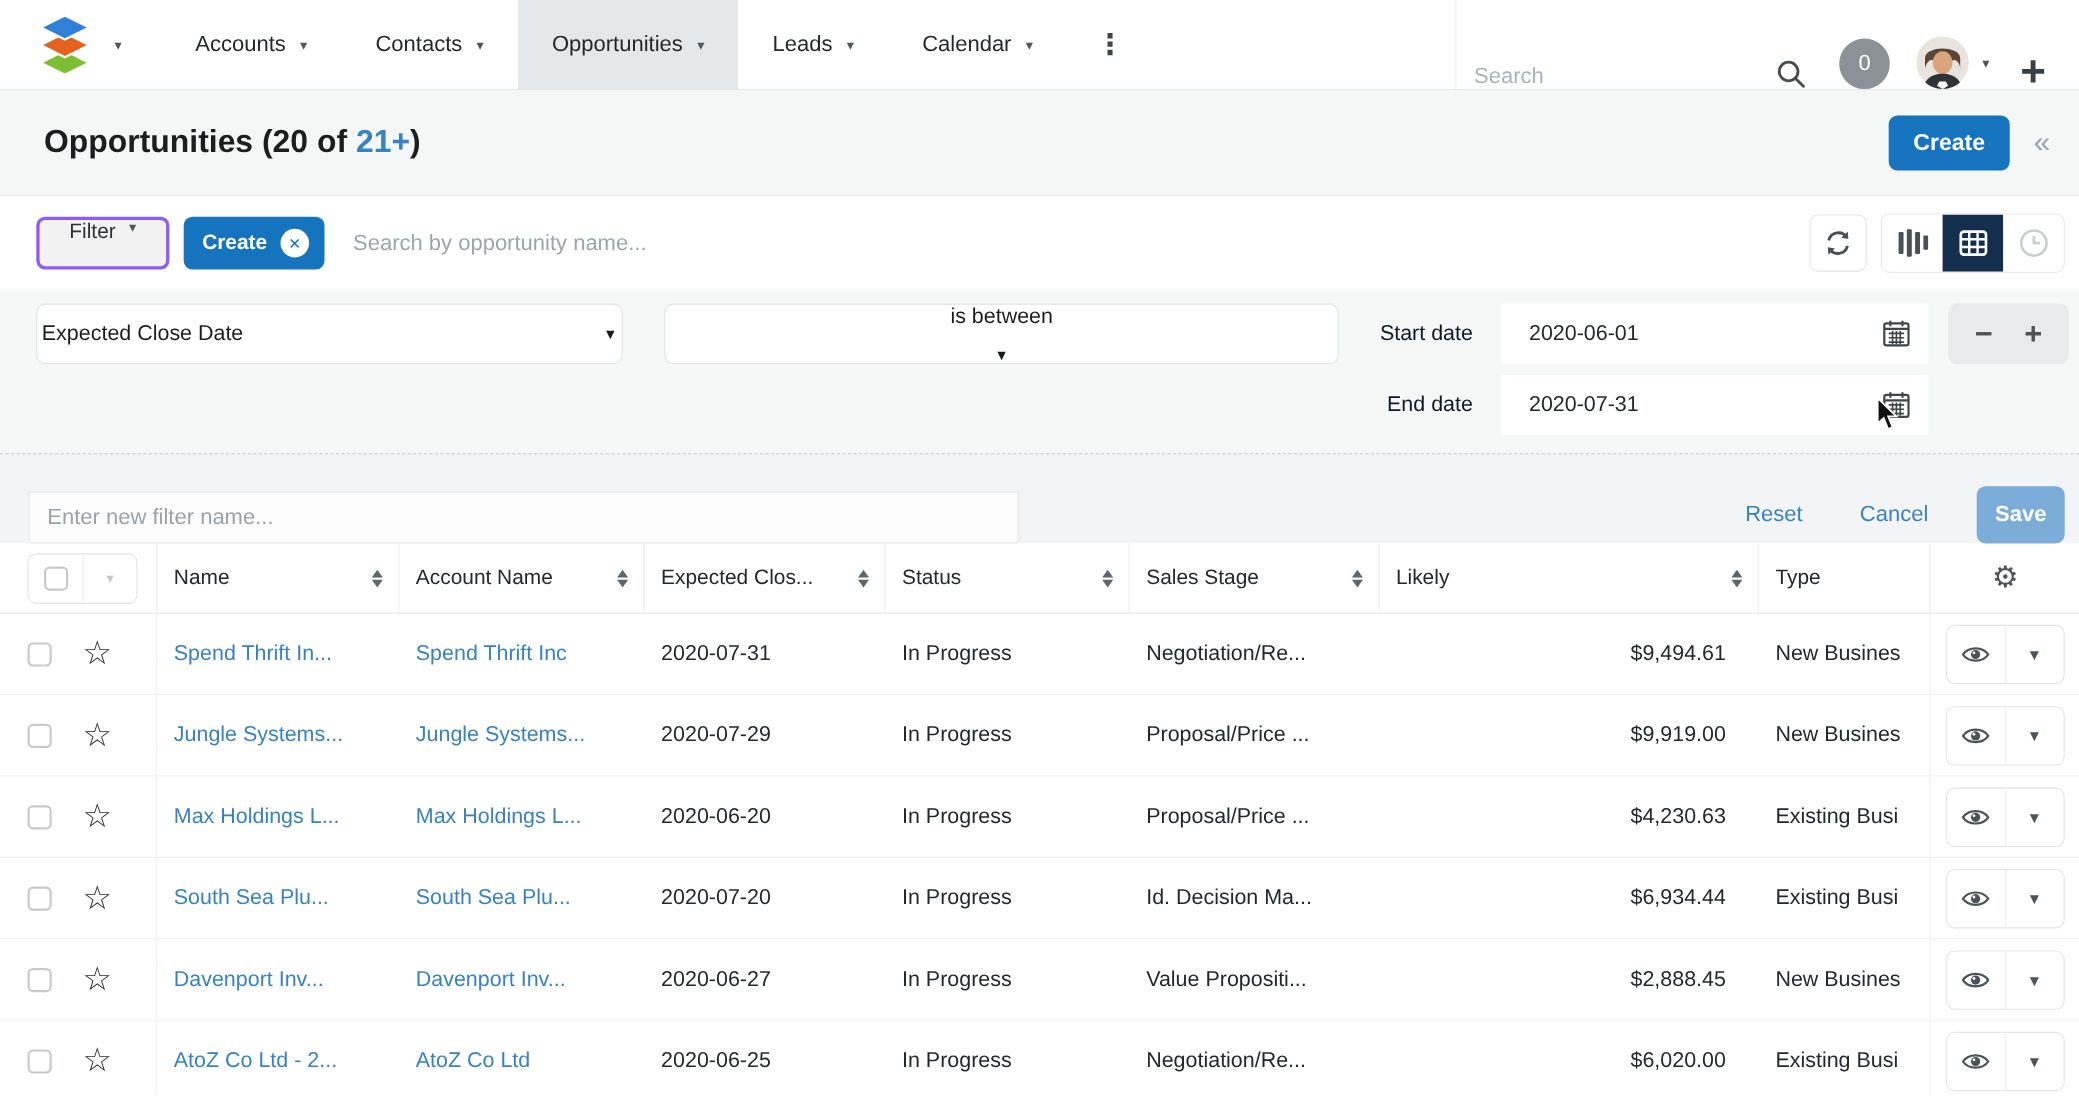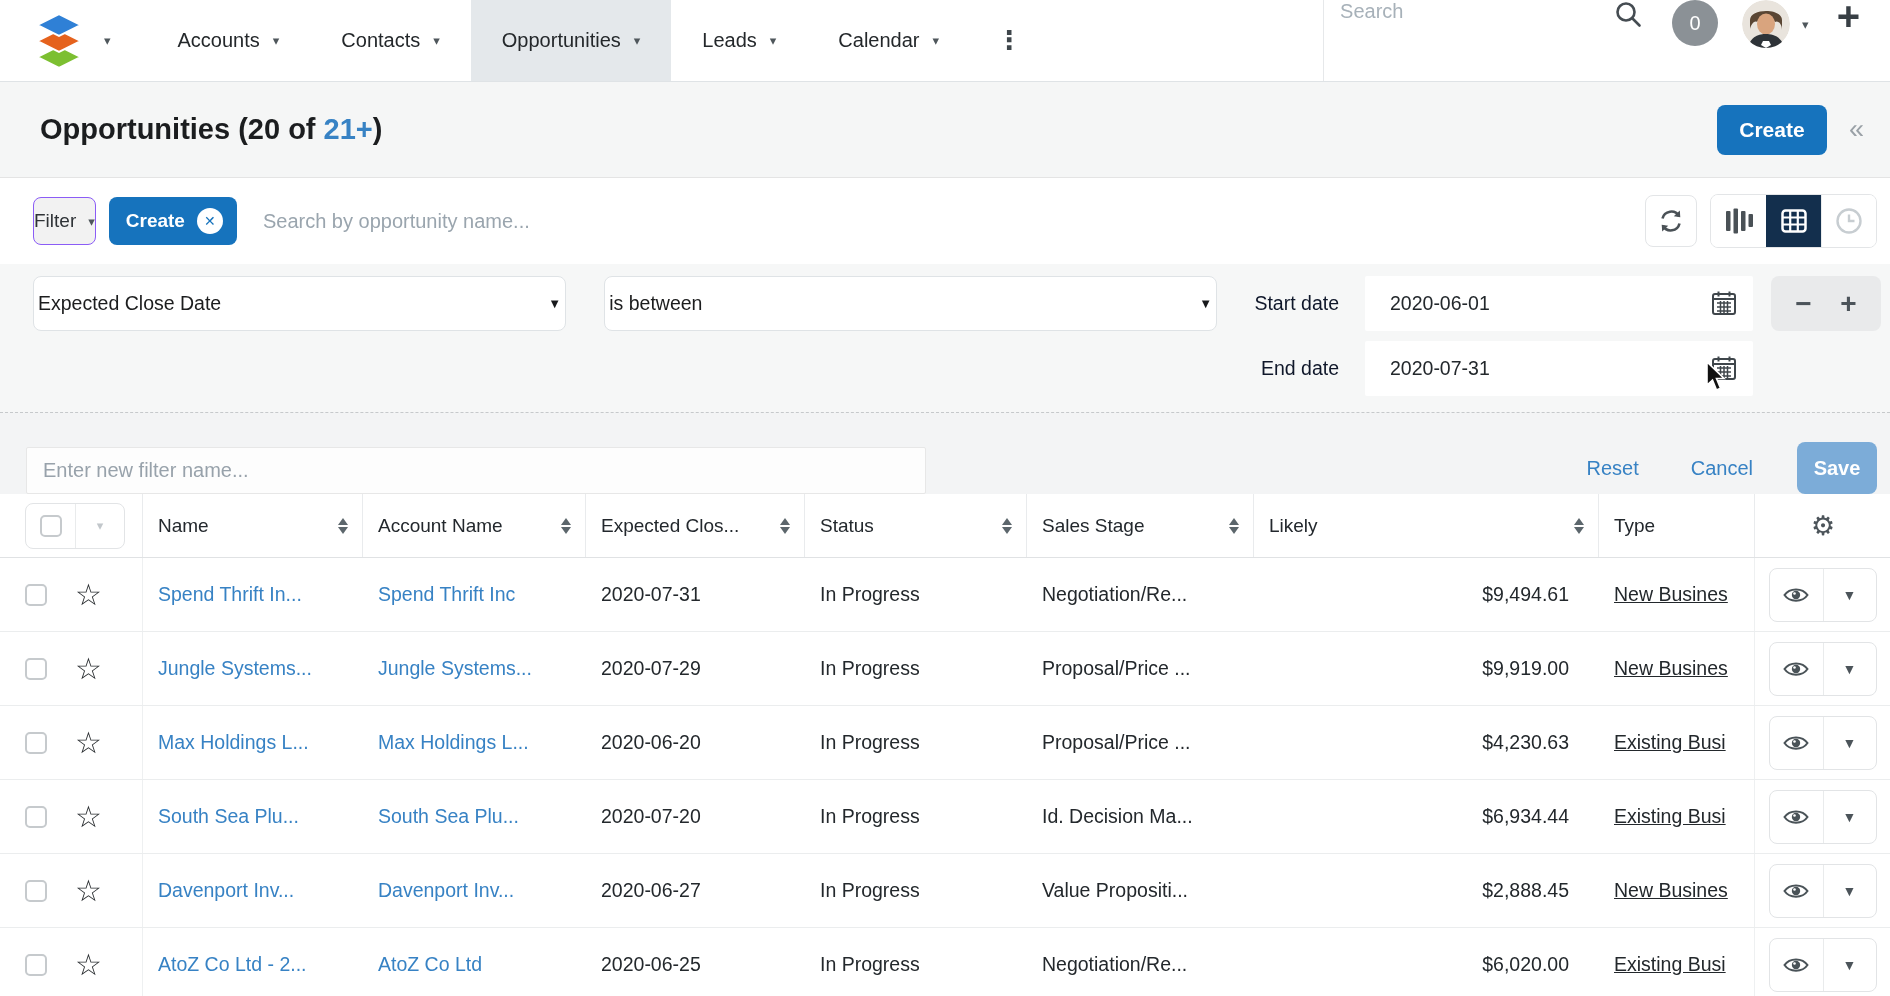--- a/index.html
+++ b/index.html
@@ -7,59 +7,59 @@
   .page { position:relative; width:1890px; height:996px; background:#fff; overflow:hidden; color:#23282c; }
 
   
   .topnav { display:flex; align-items:center; height:82px; background:#fff; border-bottom:1px solid #dfe3e6; padding-left:30px; }
   .logo { display:flex; align-items:center; gap:16px; cursor:pointer; }
   .glyph-caret { font-size:13px; color:#4f575c; line-height:1; }
   .nav-list { display:flex; height:100%; margin-left:36px; }
   .nav-item { display:flex; align-items:center; gap:13px; padding:0 31px; font-size:20px; color:#24282b; cursor:pointer; }
   .nav-item.active { background:#e4e8eb; }
   .nav-more { font-size:26px; font-weight:700; color:#3f464b; margin-left:26px; cursor:pointer; }
-  .nav-right { margin-left:auto; display:flex; align-items:flex-start; height:100%; }
+  .nav-right { margin-left:auto; display:flex; align-items:flex-end; height:100%; }
   .nav-divider { width:1px; height:100%; background:#e6e8ea; }
   .global-search { border:0; outline:0; width:290px; font-size:20px; padding-left:16px; color:#333; background:transparent; }
   .global-search::placeholder { color:#a7b1b9; }
   .search-icon { margin-right:30px; display:flex; cursor:pointer; }
   .badge { width:46px; height:46px; border-radius:50%; background:#8b9196; color:#fff; font-size:20px; display:flex; align-items:center; justify-content:center; margin-right:24px; cursor:pointer; }
   .avatar-wrap { display:flex; align-items:center; gap:12px; margin-right:28px; cursor:pointer; }
   .avatar { width:48px; height:48px; border-radius:50%; overflow:hidden; }
   .plus-btn { font-size:40px; font-weight:700; color:#383f45; margin-right:30px; line-height:0.8; cursor:pointer; }
 
   
   .page-header { display:flex; align-items:center; height:96px; background:#f5f6f6; padding:0 26px 0 40px; border-bottom:1px solid #e4e4e4;gap:40px; }
   .page-title { font-size:29px; font-weight:700; color:#1b1d1f; }
   .count-link { color:#3782c4; }
   .ph-right { margin-left:auto; display:flex; align-items:center; gap:22px; }
   .create-btn { background:#1673bd; color:#fff; font-size:21px; font-weight:700; border:0; border-radius:8px; width:110px; height:50px; cursor:pointer; }
   .collapse { color:#9aa1a7; font-size:27px; cursor:pointer; }
 
   
   .filter-strip { display:flex; align-items:center; height:86px; background:#fff; padding:0 13px 0 33px; }
-  .filter-btn { display:flex; align-items:center; gap:12px; height:48px; padding:0 0; background:#f2f2f2; border:1px solid #8b5cf6; border-radius:8px; font-size:19px; color:#2f3337; cursor:pointer; }
+  .filter-btn { display:flex; align-items:flex-start; gap:12px; height:48px; padding:0 27px; background:#f2f2f2; border:3px solid #8b5cf6; border-radius:8px; font-size:19px; color:#2f3337; cursor:pointer; }
   .chip { display:flex; align-items:center; gap:12px; height:48px; padding:0 14px 0 17px; background:#1673bd; border-radius:8px; color:#fff; font-size:19px; font-weight:700; margin-left:13px; cursor:pointer; }
   .chip-x { width:26px; height:26px; border-radius:50%; background:#fff; color:#1673bd; font-size:14px; font-weight:700; display:flex; align-items:center; justify-content:center; }
   .filter-search { flex:1; border:0; outline:0; background:transparent; font-size:20px; padding-left:26px; color:#4c1d95; }
   .filter-search::placeholder { color:#9aa5ae; }
   .icon-btn { width:52px; height:52px; border:1px solid #e3e5e7; border-radius:8px; background:#fff; display:flex; align-items:center; justify-content:center; cursor:pointer; }
   .view-group { display:flex; border:1px solid #e3e5e7; border-radius:8px; overflow:hidden; margin-left:13px; }
   .view-seg { width:55px; height:52px; display:flex; align-items:center; justify-content:center; background:#fff; cursor:pointer; }
   .view-seg + .view-seg { border-left:1px solid #e9ebec; }
   .view-seg.active { background:#132f4d; border-left:0; }
 
   
   .criteria { background:#f6f7f7; padding:12px 9px 16px 33px; }
   .crit-row { display:flex; align-items:center; }
   .crit-row.second { margin-top:10px; margin-right:128px; }
   .dd { height:55px; background:#fff; border:1px solid #dfe3e6; border-radius:8px; display:flex; align-items:center; justify-content:space-between; padding:0 4px; font-size:19.5px; color:#1c1d1e; cursor:pointer; }
   .dd .glyph-dd { font-size:13px; color:#17191b; }
   .dd1 { width:536px; }
-  .dd2 { width:616px; margin-left:38px; }
+  .dd2 { width:616px; margin-left:38px;flex-direction:column; }
   .date-cluster { margin-left:auto; display:flex; align-items:center; }
   .date-label { width:122px; text-align:right; color:#0f172a; font-size:19.5px; }
   .date-field { position:relative; width:388px; height:55px; background:#fff; margin-left:26px; border-radius:2px; }
   .date-field input { width:100%; height:100%; border:0; outline:0; background:transparent; font-size:19.5px; color:#23282c; padding-left:25px; }
   .cal-icon { position:absolute; right:16px; top:14px; cursor:pointer; }
   .stepper { display:flex; align-items:center; background:#e9eaeb; border-radius:8px; height:55px; margin-left:18px; padding:0 10px; }
   .step-btn { width:45px; text-align:center; font-size:28px; font-weight:700; color:#4c545a; cursor:pointer; line-height:1; }
 
   
   .save-bar { display:flex; align-items:flex-end; background:#f3f4f5; border-top:1px dashed #c6c9cb; padding:0 13px 0 26px; height:82px; }
@@ -87,21 +87,21 @@
   .sort .up { border-bottom:7px solid #5c666c; }
   .sort .down { border-top:7px solid #5c666c; }
   .gear { font-size:27px; color:#4c545a; cursor:pointer; font-family:"DejaVu Sans",sans-serif; }
 
   .row { height:74px; border-bottom:1px solid #ebedee; background:#fff; }
   .cell { display:flex; align-items:center; padding:0 14px 0 15px; font-size:19.5px; color:#23282c; overflow:hidden; white-space:nowrap; }
   .c-check { padding-left:25px; border-right:1px solid #eef0f1; }
   .star { font-size:30px; color:#2a2e31; margin-left:28px; line-height:1; cursor:pointer; font-family:"DejaVu Sans",sans-serif; }
   .link { color:#3782c4; cursor:pointer; }
   .c-likely { justify-content:flex-end; padding-right:30px; }
-  .c-type { border-right:1px solid #eef0f1;text-decoration:underline; }
+  .c-type { border-right:1px solid #eef0f1; }
   .c-actions { justify-content:center; padding:0; }
   .act-group { display:flex; border:1px solid #e2e4e6; border-radius:8px; overflow:hidden; background:#fff; }
   .act-cell { width:53px; height:52px; display:flex; align-items:center; justify-content:center; cursor:pointer; }
   .act-cell + .act-cell { border-left:1px solid #e9ebec; }
   .act-caret { font-size:14px; color:#4c545a; }
 
   .cursor { position:absolute; left:1706px; top:362px; z-index:20; pointer-events:none; }
 </style>
 </head>
 <body>

